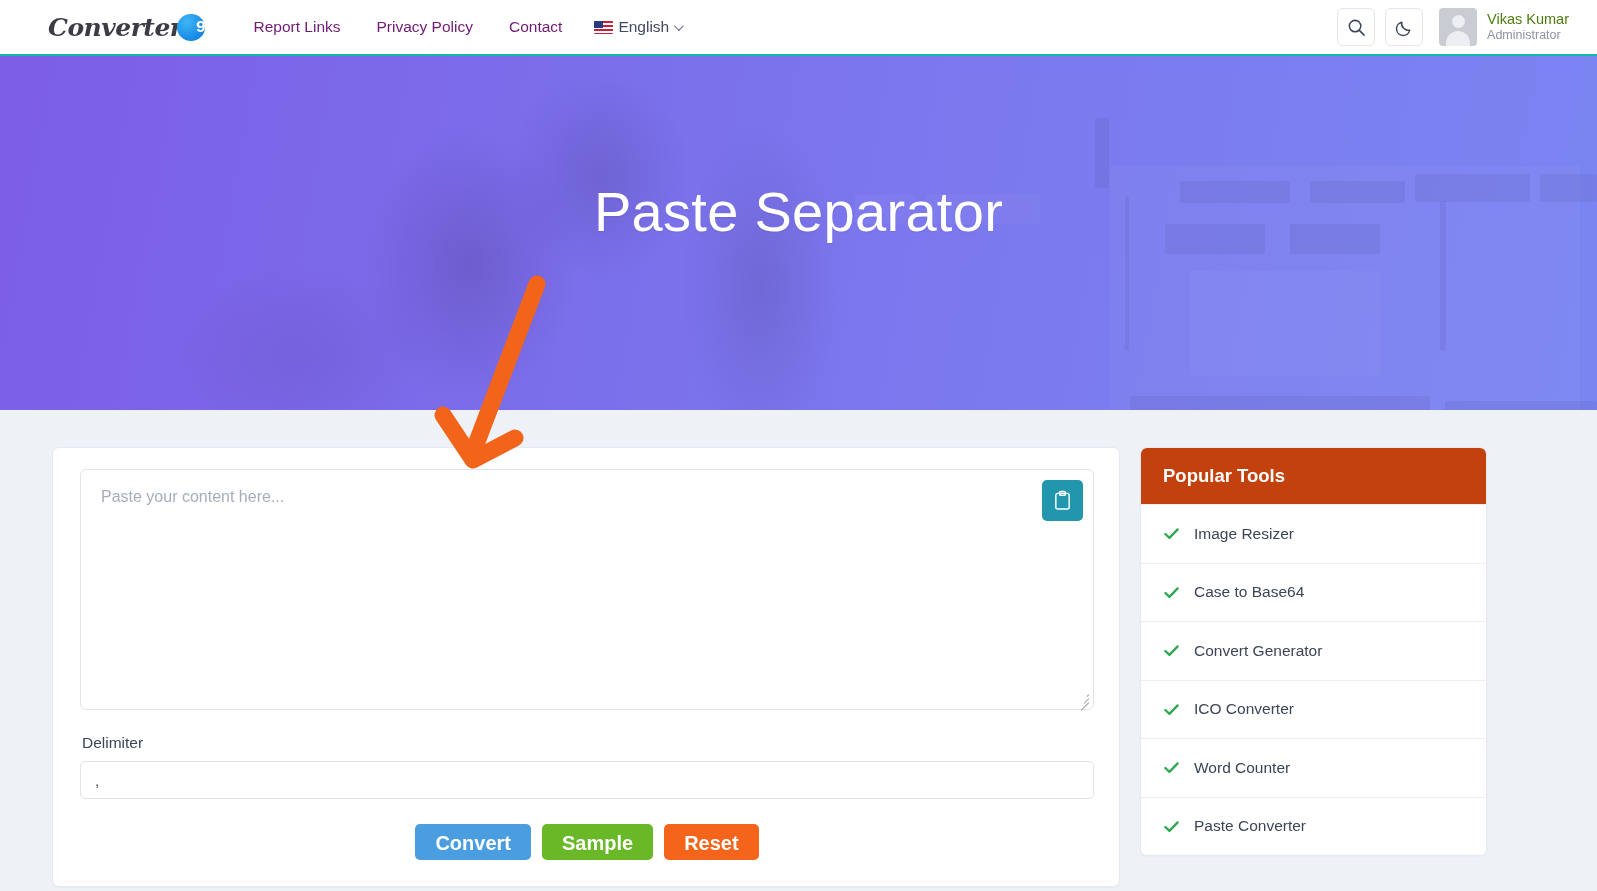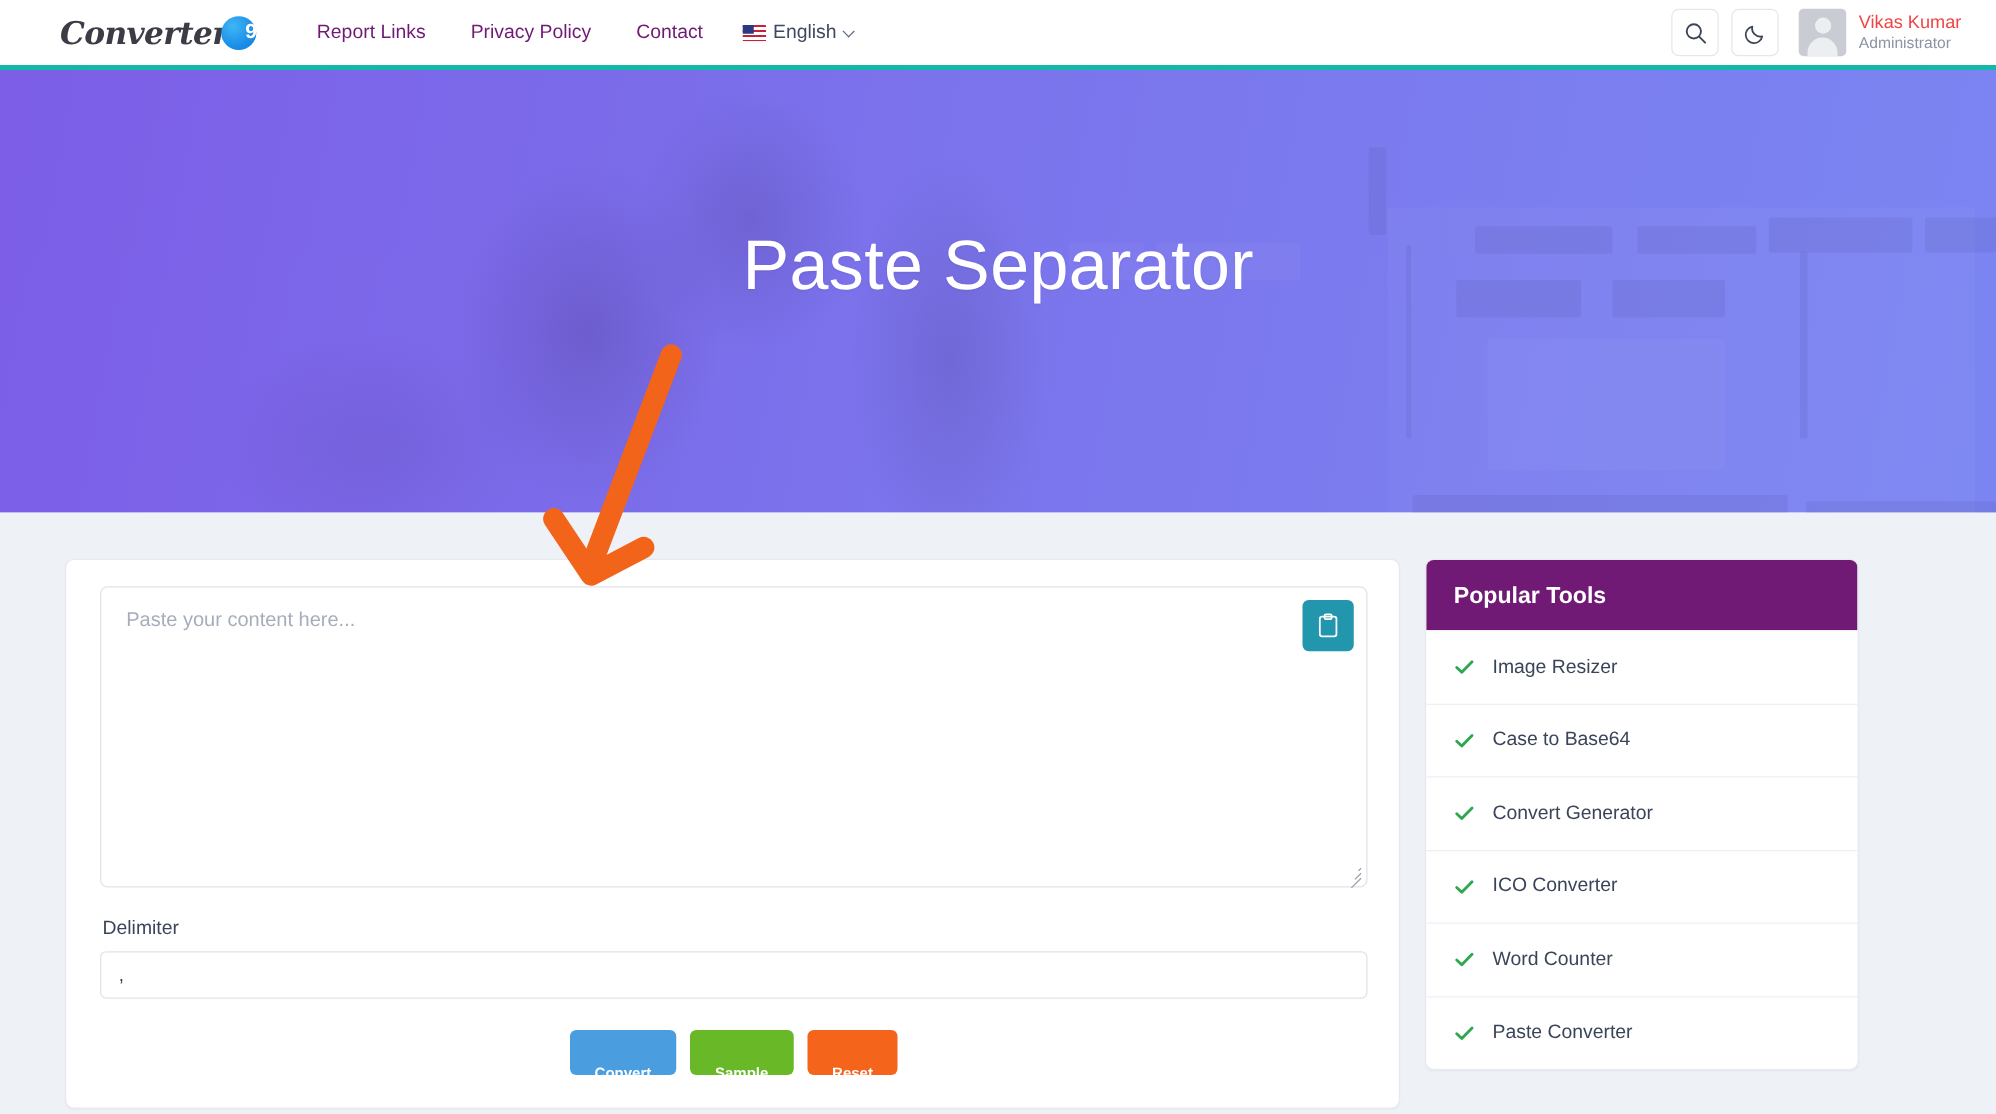--- a/index.html
+++ b/index.html
@@ -18,21 +18,21 @@
   }
 
   
   .header {
     position: relative;
     height: 56px;
     background: #ffffff;
     display: flex;
     align-items: center;
     padding: 0 28px 0 48px;
-    border-bottom: 4px solid #14b8a6;
+    border-bottom: 2px solid #14b8a6;
     z-index: 20;
   }
 
   .logo {
     display: flex;
     align-items: center;
     gap: 0px;
     margin-right: 30px;
     cursor: pointer;
     user-select: none;
@@ -162,21 +162,21 @@
   .avatar::after {
     content: "";
     position: absolute;
     width: 24px; height: 16px;
     border-radius: 12px 12px 0 0;
     background: #eceef1;
     left: 7px; top: 23px;
   }
   .user-name {
     font-size: 14.5px;
-    color: #ef4444;
+    color: #4d7c0f;
     line-height: 1.15;
     white-space: nowrap;
   }
   .user-role {
     font-size: 12.5px;
     color: #8b93a5;
     line-height: 1.25;
     white-space: nowrap;
   }
 
@@ -328,40 +328,40 @@
   .btn-row {
     display: flex;
     justify-content: center;
     gap: 11px;
     margin-top: 25px;
   }
   .btn {
     border: none;
     border-radius: 5px;
     color: #ffffff;
-    font-size: 12px;
+    font-size: 20px;
     font-weight: bold;
     font-family: "Liberation Sans", sans-serif;
-    padding: 15px 20px;
+    padding: 0 20px;
     height: 36px;
     cursor: pointer;
     line-height: 38px;
   }
   .btn-convert { background: #4a9ee0; }
   .btn-sample  { background: #69b828; }
   .btn-reset   { background: #f4641a; }
 
   
   .sidebar-card {
     width: 347px;
     overflow: hidden;
     padding: 0;
   }
   .sidebar-header {
-    background: #701a75;
+    background: #c2410c;
     color: #ffffff;
     font-size: 18.5px;
     font-weight: bold;
     padding: 17px 22px;
   }
   .tool-item {
     display: flex;
     align-items: center;
     gap: 14px;
     padding: 0 22px;

